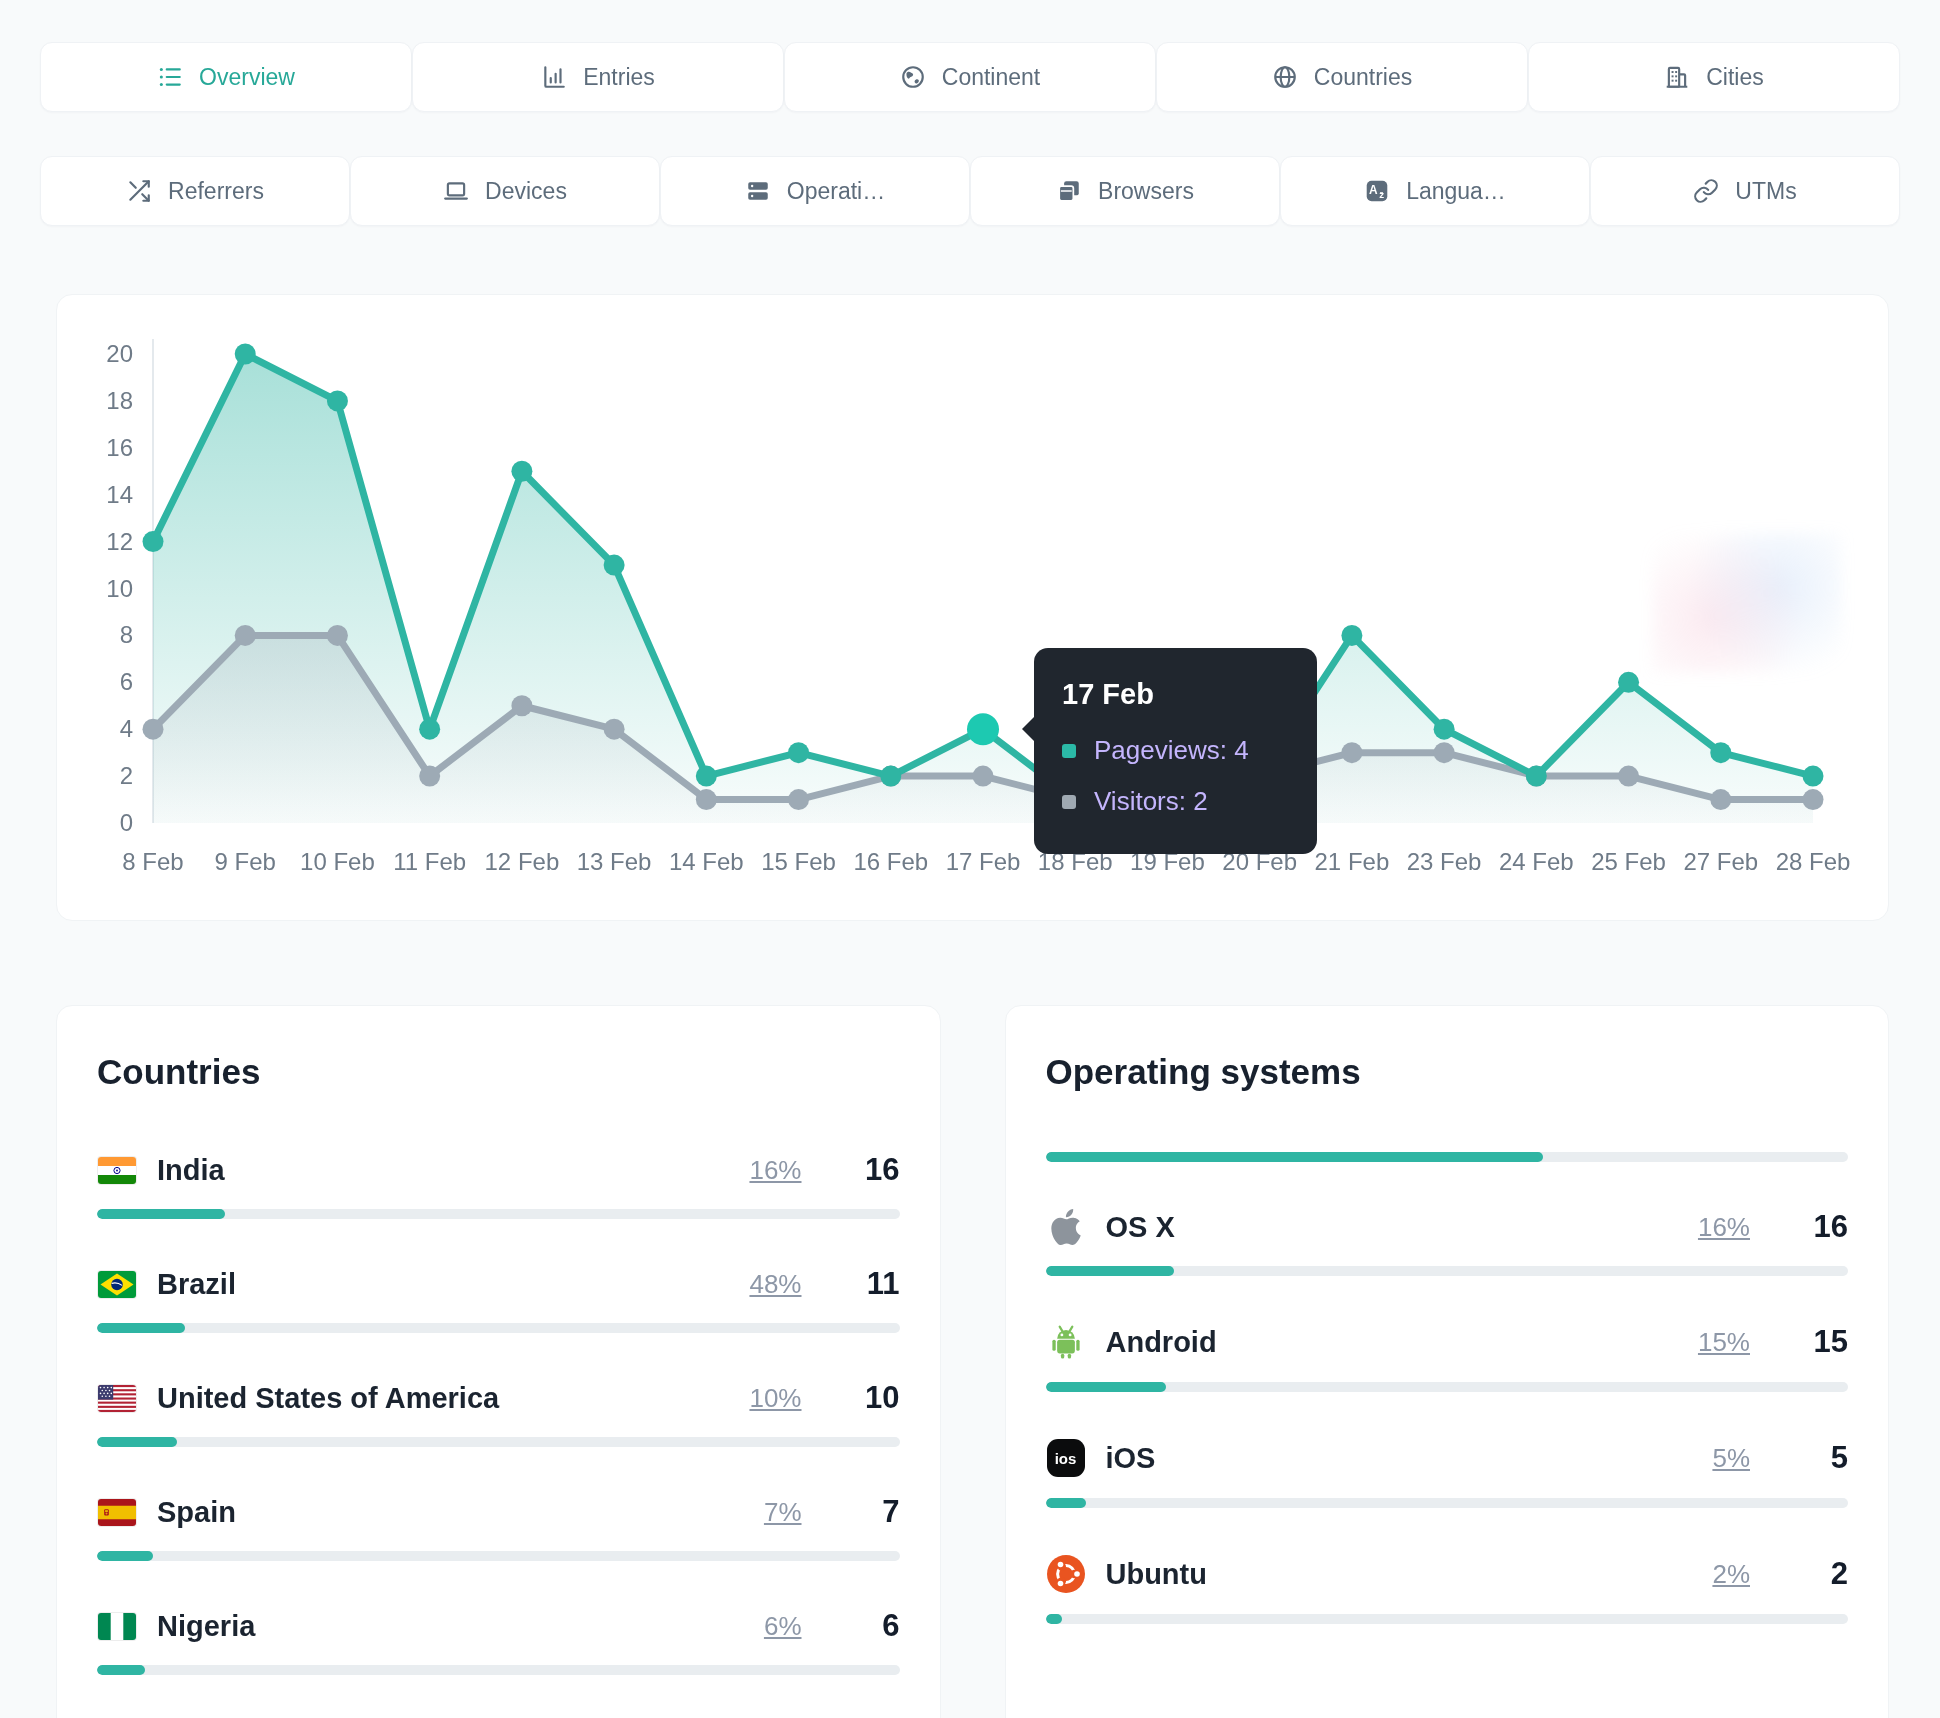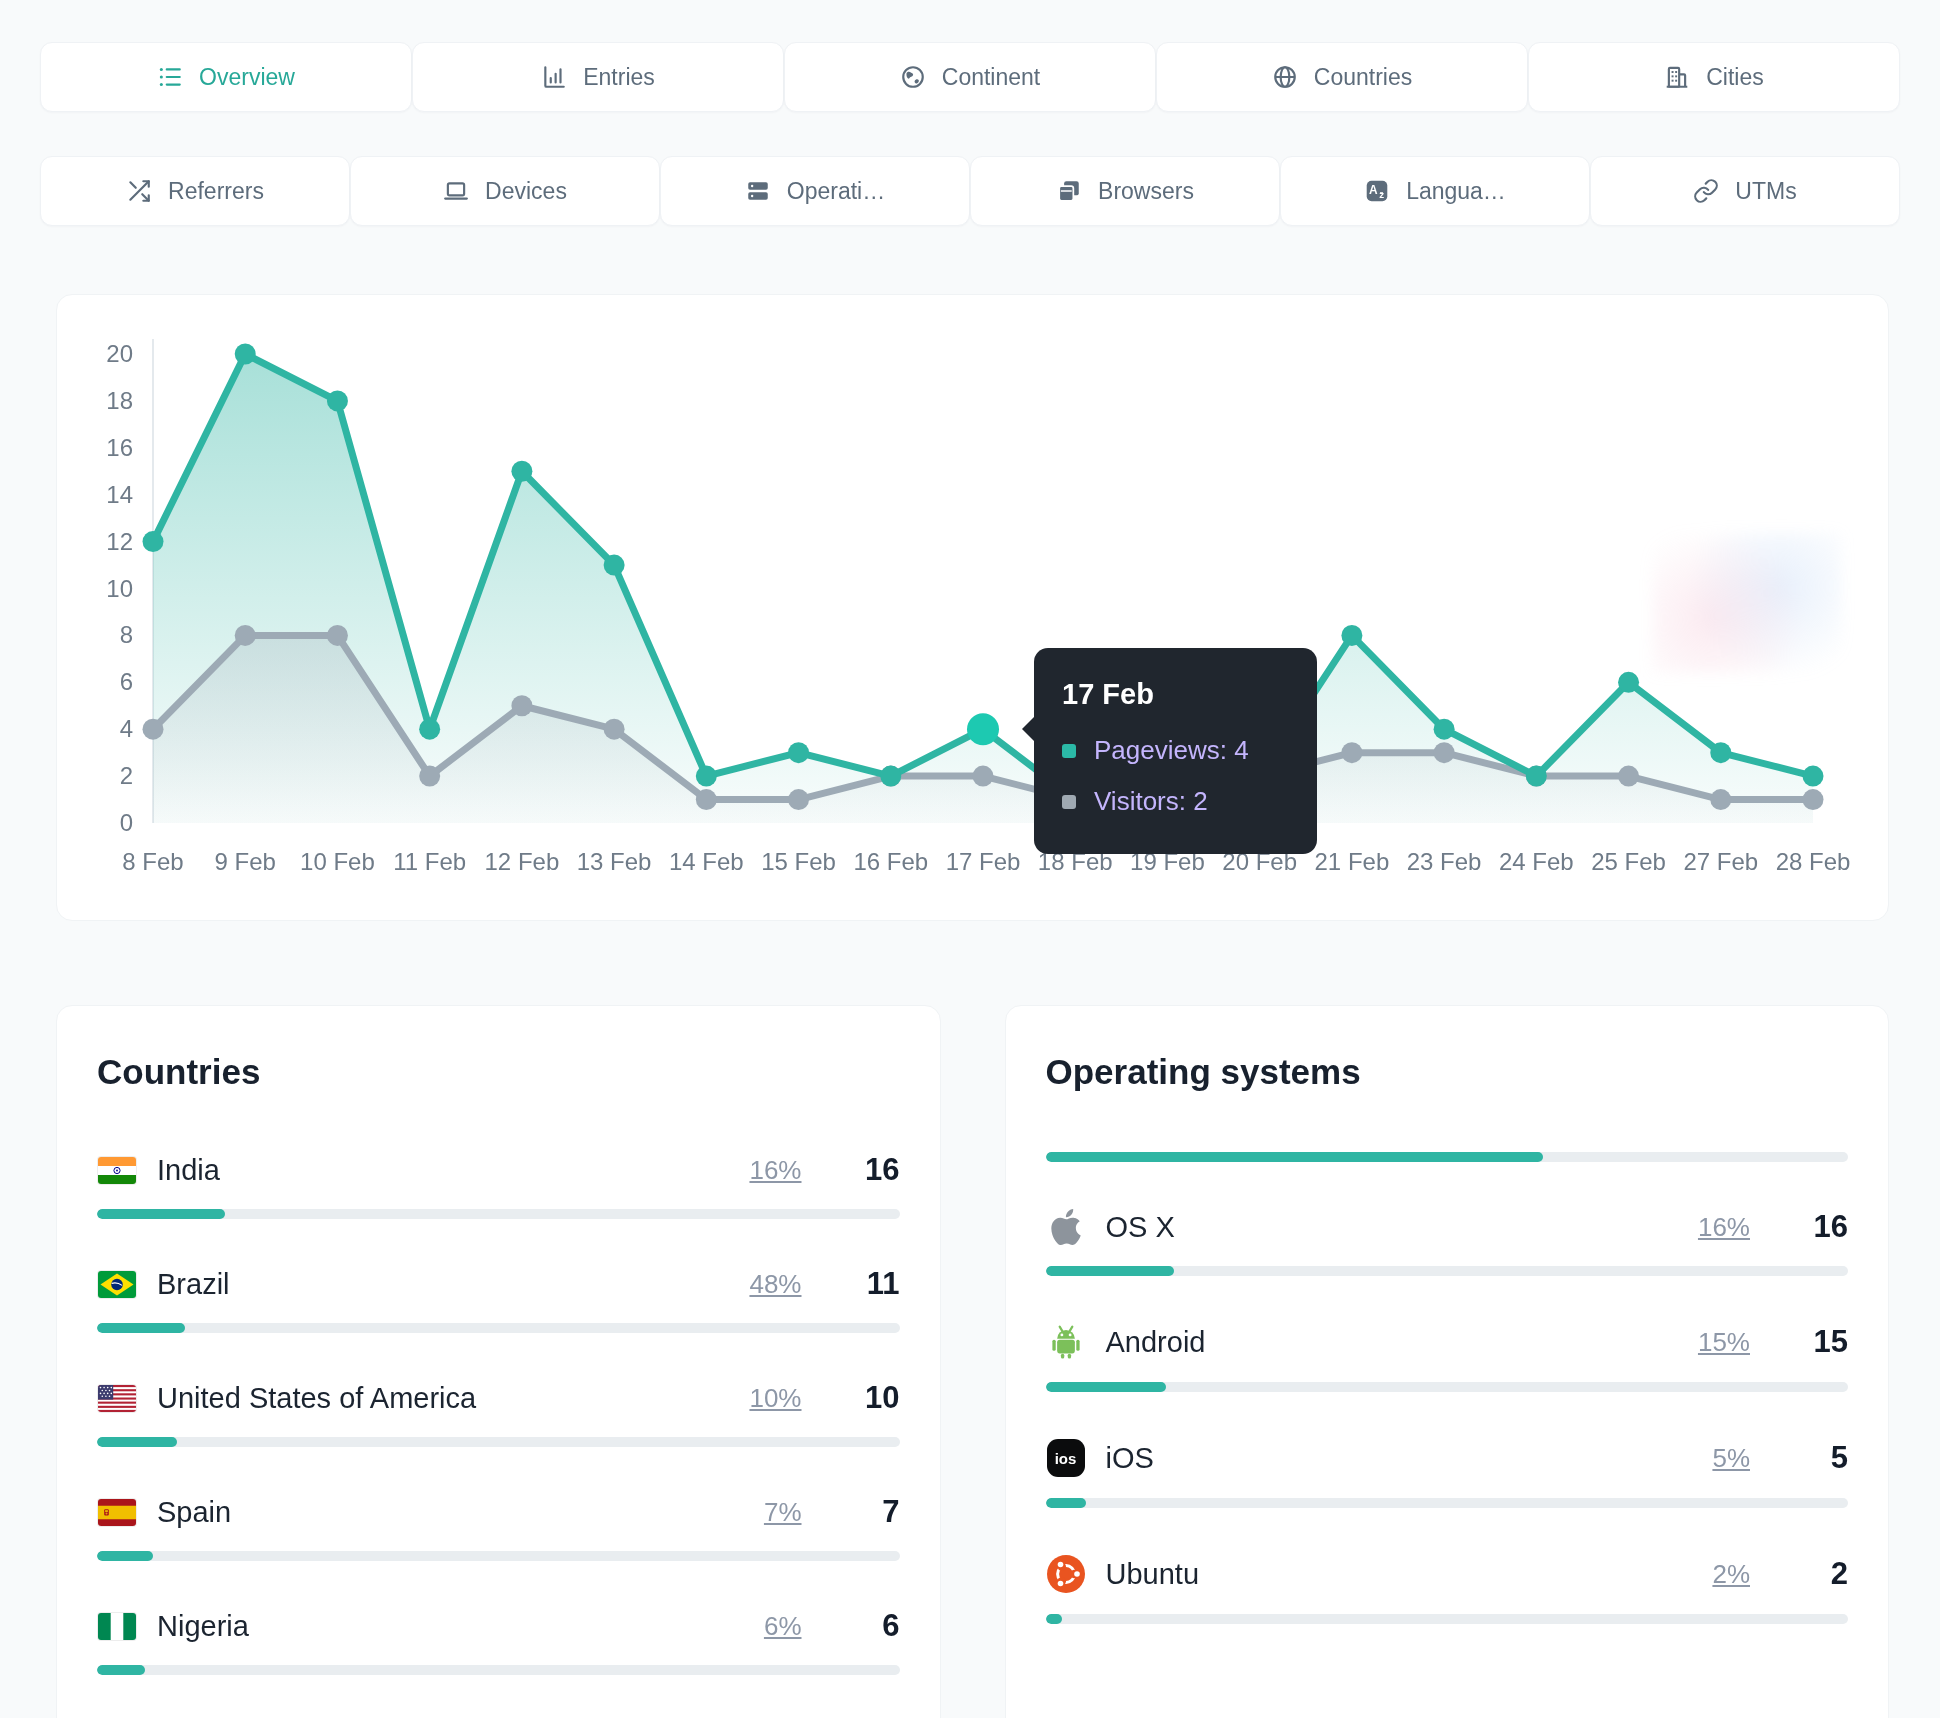--- a/index.html
+++ b/index.html
@@ -51,21 +51,21 @@
   .panels { display:flex; gap:64px; margin:84px 51px 0 56px; }
   .panel {
     flex:1; background:#ffffff; border:1px solid #f0f3f5; border-radius:16px;
     padding:46px 40px; height:820px;
   }
   .panel h2 { margin:0 0 60px; font-size:35px; font-weight:700; color:#18212e; }
   .stat-group { margin-bottom:47px; }
   .stat-head { display:flex; align-items:center; }
   .icon-col { width:40px; margin-right:20px; display:flex; align-items:center; justify-content:center; flex:none; }
   .icon-col svg.flag { border-radius:3px; box-shadow:0 0 0 1px rgba(0,0,0,0.07); }
-  .row-label { font-size:29px; color:#1b2430; }
+  .row-label { font-size:29px; color:#1b2430;font-weight:bold; }
   .row-pct { margin-left:auto; font-size:26px; color:#8d97a7;text-decoration:underline; }
   .row-val { min-width:64px; margin-left:34px; text-align:right; font-size:31px; font-weight:700; color:#141d2b; }
   .bar { margin-top:21px; height:10px; background:#e9edf0; border-radius:6px; overflow:hidden; }
   .bar-fill { height:100%; background:#2fb5a3; border-radius:6px; }
   .ios-badge {
     width:38px; height:38px; background:#0b0c0d; border-radius:11px; color:#fff;
     display:flex; align-items:center; justify-content:center;
     font-size:15px; font-weight:700;
   }
 </style>

